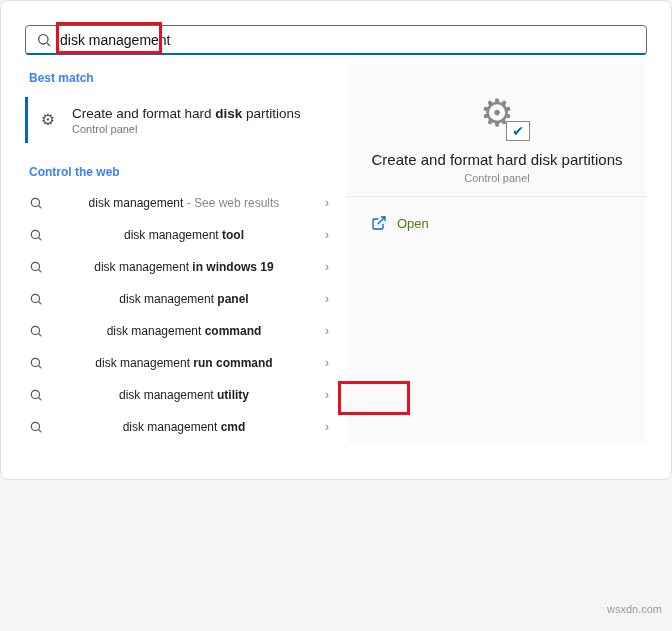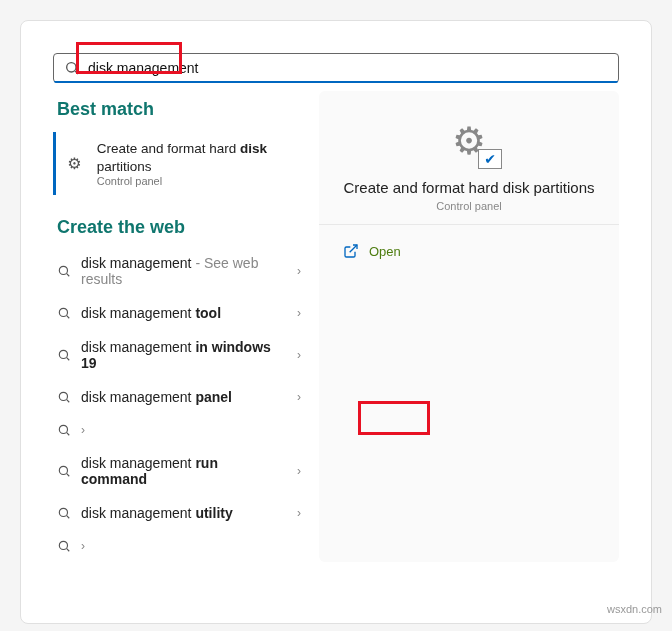--- a/index.html
+++ b/index.html
@@ -1,40 +1,40 @@
 <!DOCTYPE html>
 <html><head>
   <meta charset="utf-8">
   <style>
     * { box-sizing: border-box; margin: 0; padding: 0; font-family: "Segoe UI", sans-serif; }
     body { background: #f5f5f5; width: 672px; height: 631px; position: relative; }
-    .window { background: #fff; border: 1px solid #e0e0e0; border-radius: 8px; margin: 20px; padding: 16px; position: relative; height: 604px; }
+    .window { background: #fff; border: 1px solid #e0e0e0; border-radius: 8px; margin: 0; padding: 8px; position: relative; height: 480px; }
     .search-bar { display: flex; align-items: center; border: 1px solid #666; border-radius: 4px; margin: 16px 16px 0 16px; padding: 6px 10px; position: relative; }
     .search-bar::after { content:""; position:absolute; bottom:-1px; left:0; right:0; height:2px; background:#0067c0; border-radius:0 0 4px 4px;}
     .search-icon { width: 16px; height: 16px; margin-right: 8px; }
     .search-input { border: none; outline: none; font-size: 14px; flex: 1; color: #111; }
     .red-box-search { position: absolute; border: 3px solid #e81123; top: 21px; left: 55px; width: 106px; height: 32px; pointer-events:none; }
     .tabs-row { display: flex; align-items: center; padding: 14px 16px 8px 16px; gap: 22px; font-size: 13px; color: #555; }
     .tab { cursor: pointer; padding-bottom: 6px; position: relative; }
     .tab.active { color: #000; font-weight: 600; }
     .tab.active::after { content: ""; position: absolute; bottom: -2px; left: 0; right: 0; height: 3px; background: #0067c0; border-radius: 3px; }
     .more-chev { font-size: 10px; margin-left:2px;}
     .header-icons { margin-left: auto; display: flex; gap: 18px; font-size: 16px; color: #333; }
     .content { display: flex; padding: 8px 16px 16px 16px; gap: 14px; }
     .left { flex: 1; }
     .right { width: 300px; border-radius: 6px; padding: 0; background:#fafafa; }
-    .section-title { font-size: 18px; font-weight: 600; padding: 8px 4px; color:#0f766e; }
+    .section-title { font-size: 12px; font-weight: 600; padding: 8px 4px; color:#3b82f6; }
     .best-item { display: flex; align-items: center; padding: 8px 6px; gap: 10px; background:#fff; border-left:3px solid #0067c0; margin: 4px 0 14px 0;}
     .best-icon { width: 28px; text-align:center; color:#555; font-size:16px; }
     .best-text { display:flex; flex-direction:column; }
     .best-title { font-size: 13.5px; color:#222; line-height:1.3;}
     .best-sub { font-size: 11px; color: #777; }
     .web-item { display: flex; align-items: center; padding: 9px 4px; gap: 10px; cursor: pointer; }
     .web-icon { width: 14px; height: 14px; color:#555; }
-    .web-text { flex: 1; font-size: 14px; color: #222; }
+    .web-text { flex: 1; font-size: 12px; color: #222; text-align: center; }
     .web-text .light { color:#888; font-weight:400;}
     .web-text b { font-weight:600;}
     .chevron { color: #888; font-size: 12px; }
     .right-inner { text-align:center; padding: 28px 10px 12px 10px; border-bottom:1px solid #e8e8e8;}
     .gear-wrap { position:relative; width: 46px; height:46px; margin: 0 auto 14px auto;}
     .gear { font-size: 38px; color:#888; }
     .check-badge { position:absolute; bottom:-4px; right:-10px; width:24px; height:20px; border:1px solid #888; background:#fff; display:flex; align-items:center; justify-content:center; color:#0067c0; font-size:14px;}
     .right-title { font-size: 15px; color:#222; margin-bottom:4px;}
     .right-sub { font-size: 11px; color:#888;}
     .open-row { display:flex; align-items:center; gap:10px; padding:10px 14px; margin:8px 10px; cursor:pointer;}
@@ -61,21 +61,21 @@
     <div class="left">
       <div class="section-title">Best match</div>
       <div class="best-item">
         <span class="best-icon">⚙</span>
         <div class="best-text">
           <div class="best-title"><span>Create and format hard </span><b>disk</b><span> partitions</span></div>
           <div class="best-sub">Control panel</div>
         </div>
       </div>
 
-      <div class="section-title">Create the web</div>
+      <div class="section-title">Control the web</div>
       <div id="web-list">
           <div class="web-item">
             <svg class="web-icon" viewBox="0 0 24 24" fill="none" stroke="#555" stroke-width="2">
               <circle cx="11" cy="11" r="7"></circle>
               <line x1="21" y1="21" x2="16.65" y2="16.65"></line>
             </svg>
             <span class="web-text"><span>disk management</span><span class="light"> - See web results</span></span>
             <span class="chevron">›</span>
           </div>
           <div class="web-item">
@@ -100,20 +100,21 @@
               <line x1="21" y1="21" x2="16.65" y2="16.65"></line>
             </svg>
             <span class="web-text"><span>disk management </span><b>panel</b></span>
             <span class="chevron">›</span>
           </div>
           <div class="web-item">
             <svg class="web-icon" viewBox="0 0 24 24" fill="none" stroke="#555" stroke-width="2">
               <circle cx="11" cy="11" r="7"></circle>
               <line x1="21" y1="21" x2="16.65" y2="16.65"></line>
             </svg>
+            <span class="web-text"><span>disk management </span><b>command</b></span>
             <span class="chevron">›</span>
           </div>
           <div class="web-item">
             <svg class="web-icon" viewBox="0 0 24 24" fill="none" stroke="#555" stroke-width="2">
               <circle cx="11" cy="11" r="7"></circle>
               <line x1="21" y1="21" x2="16.65" y2="16.65"></line>
             </svg>
             <span class="web-text"><span>disk management </span><b>run command</b></span>
             <span class="chevron">›</span>
           </div>
@@ -123,20 +124,21 @@
               <line x1="21" y1="21" x2="16.65" y2="16.65"></line>
             </svg>
             <span class="web-text"><span>disk management </span><b>utility</b></span>
             <span class="chevron">›</span>
           </div>
           <div class="web-item">
             <svg class="web-icon" viewBox="0 0 24 24" fill="none" stroke="#555" stroke-width="2">
               <circle cx="11" cy="11" r="7"></circle>
               <line x1="21" y1="21" x2="16.65" y2="16.65"></line>
             </svg>
+            <span class="web-text"><span>disk management </span><b>cmd</b></span>
             <span class="chevron">›</span>
           </div>
         </div>
     </div>
 
     <div class="right">
       <div class="right-inner">
         <div class="gear-wrap">
           <span class="gear">⚙</span>
           <span class="check-badge">✔</span>

